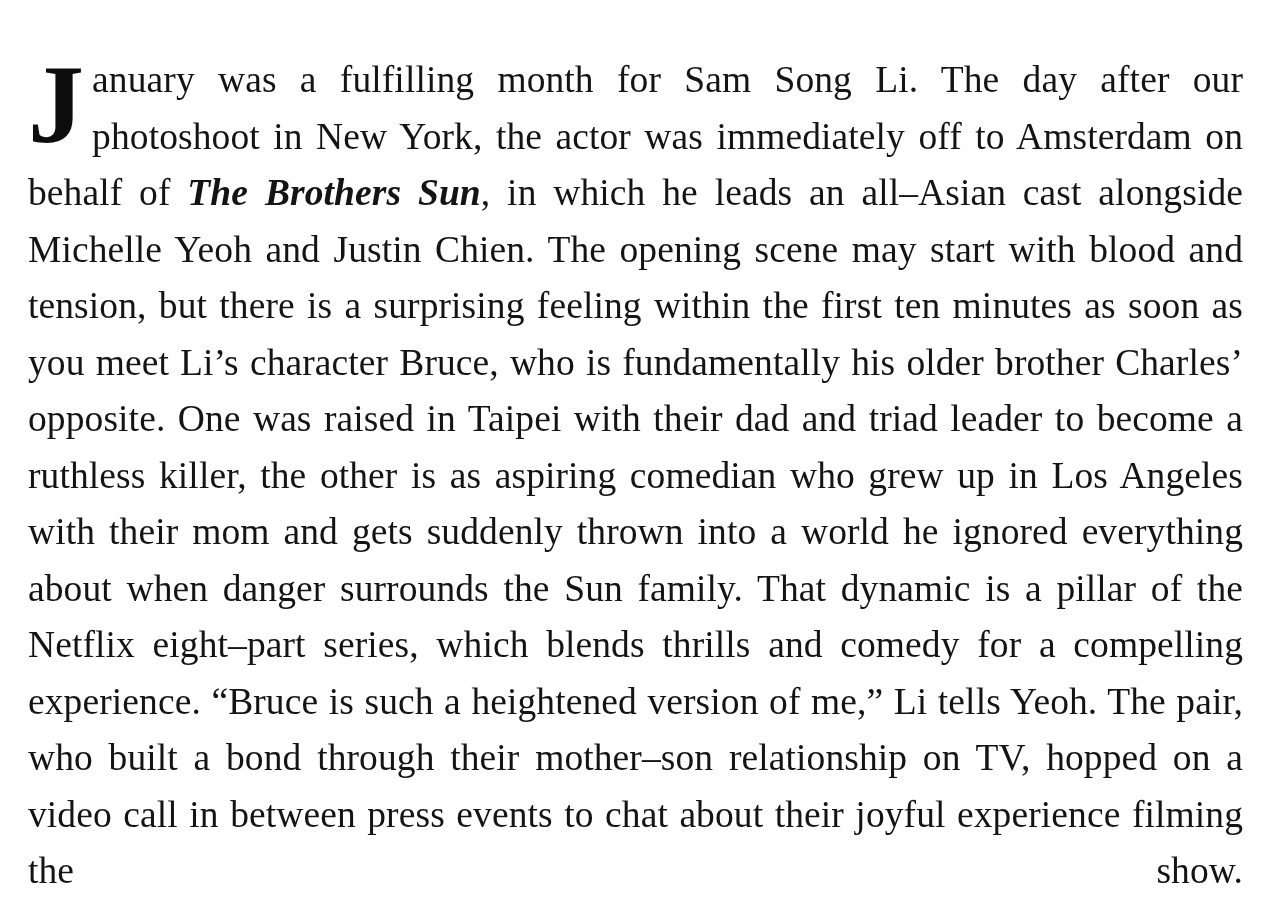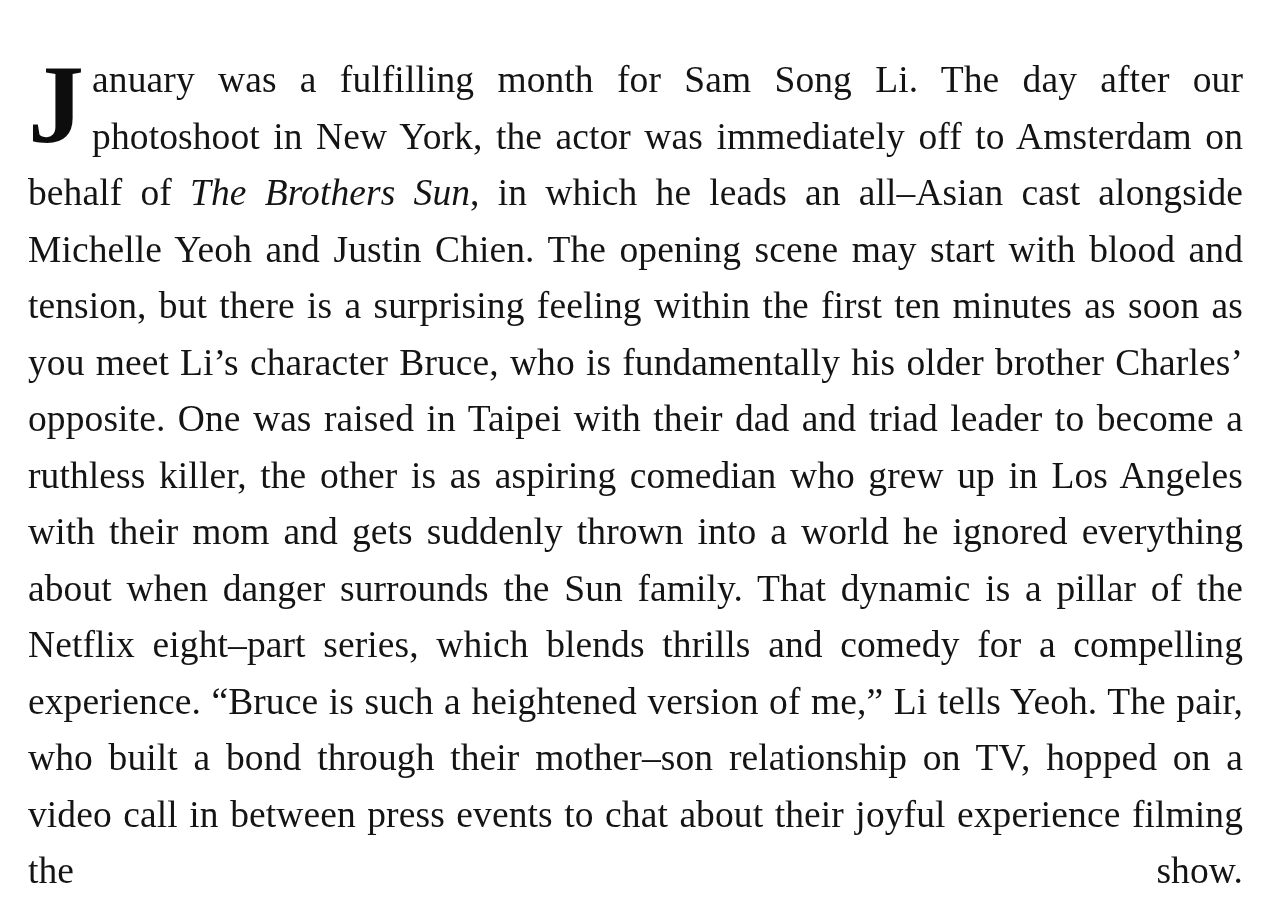--- a/index.html
+++ b/index.html
@@ -35,20 +35,21 @@
     font-family: "Liberation Serif", "DejaVu Serif", serif;
     font-size: 112px;
     line-height: 92px;
     font-weight: 700;
     padding: 2px 6px 0 0;
     margin: 4px 2px 0 0;
     color: #0d0d0d;
   }
   .article-body em {
     font-style: italic;
+    font-weight: bold;
   }
   .article-body .para {
     margin: 0;
     text-align: justify;
   }
   .article-body .para::after {
     content: "";
     display: inline-block;
     width: 100%;
   }

